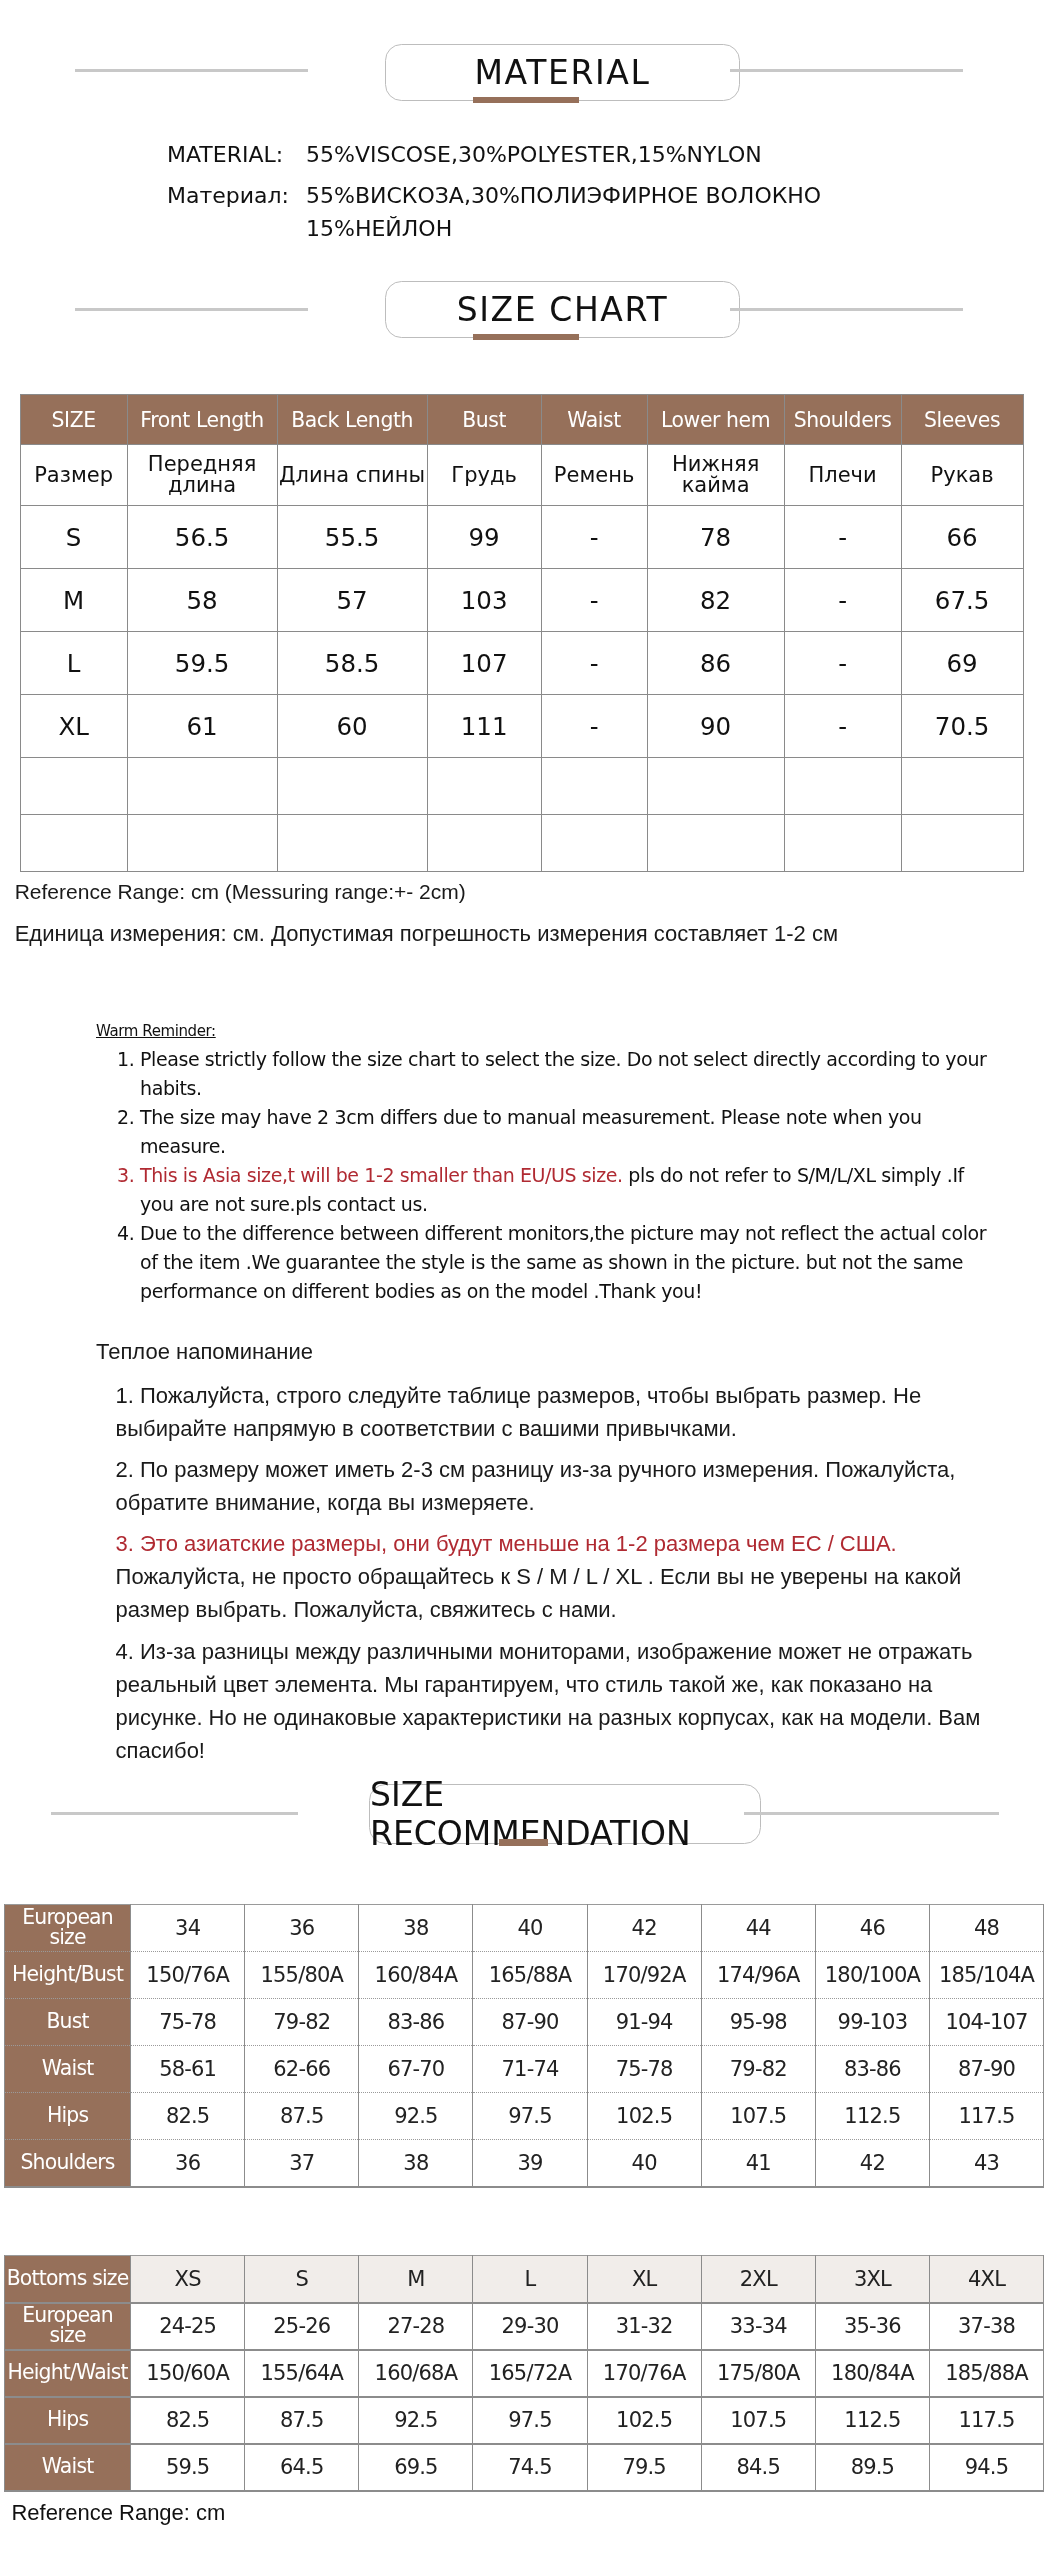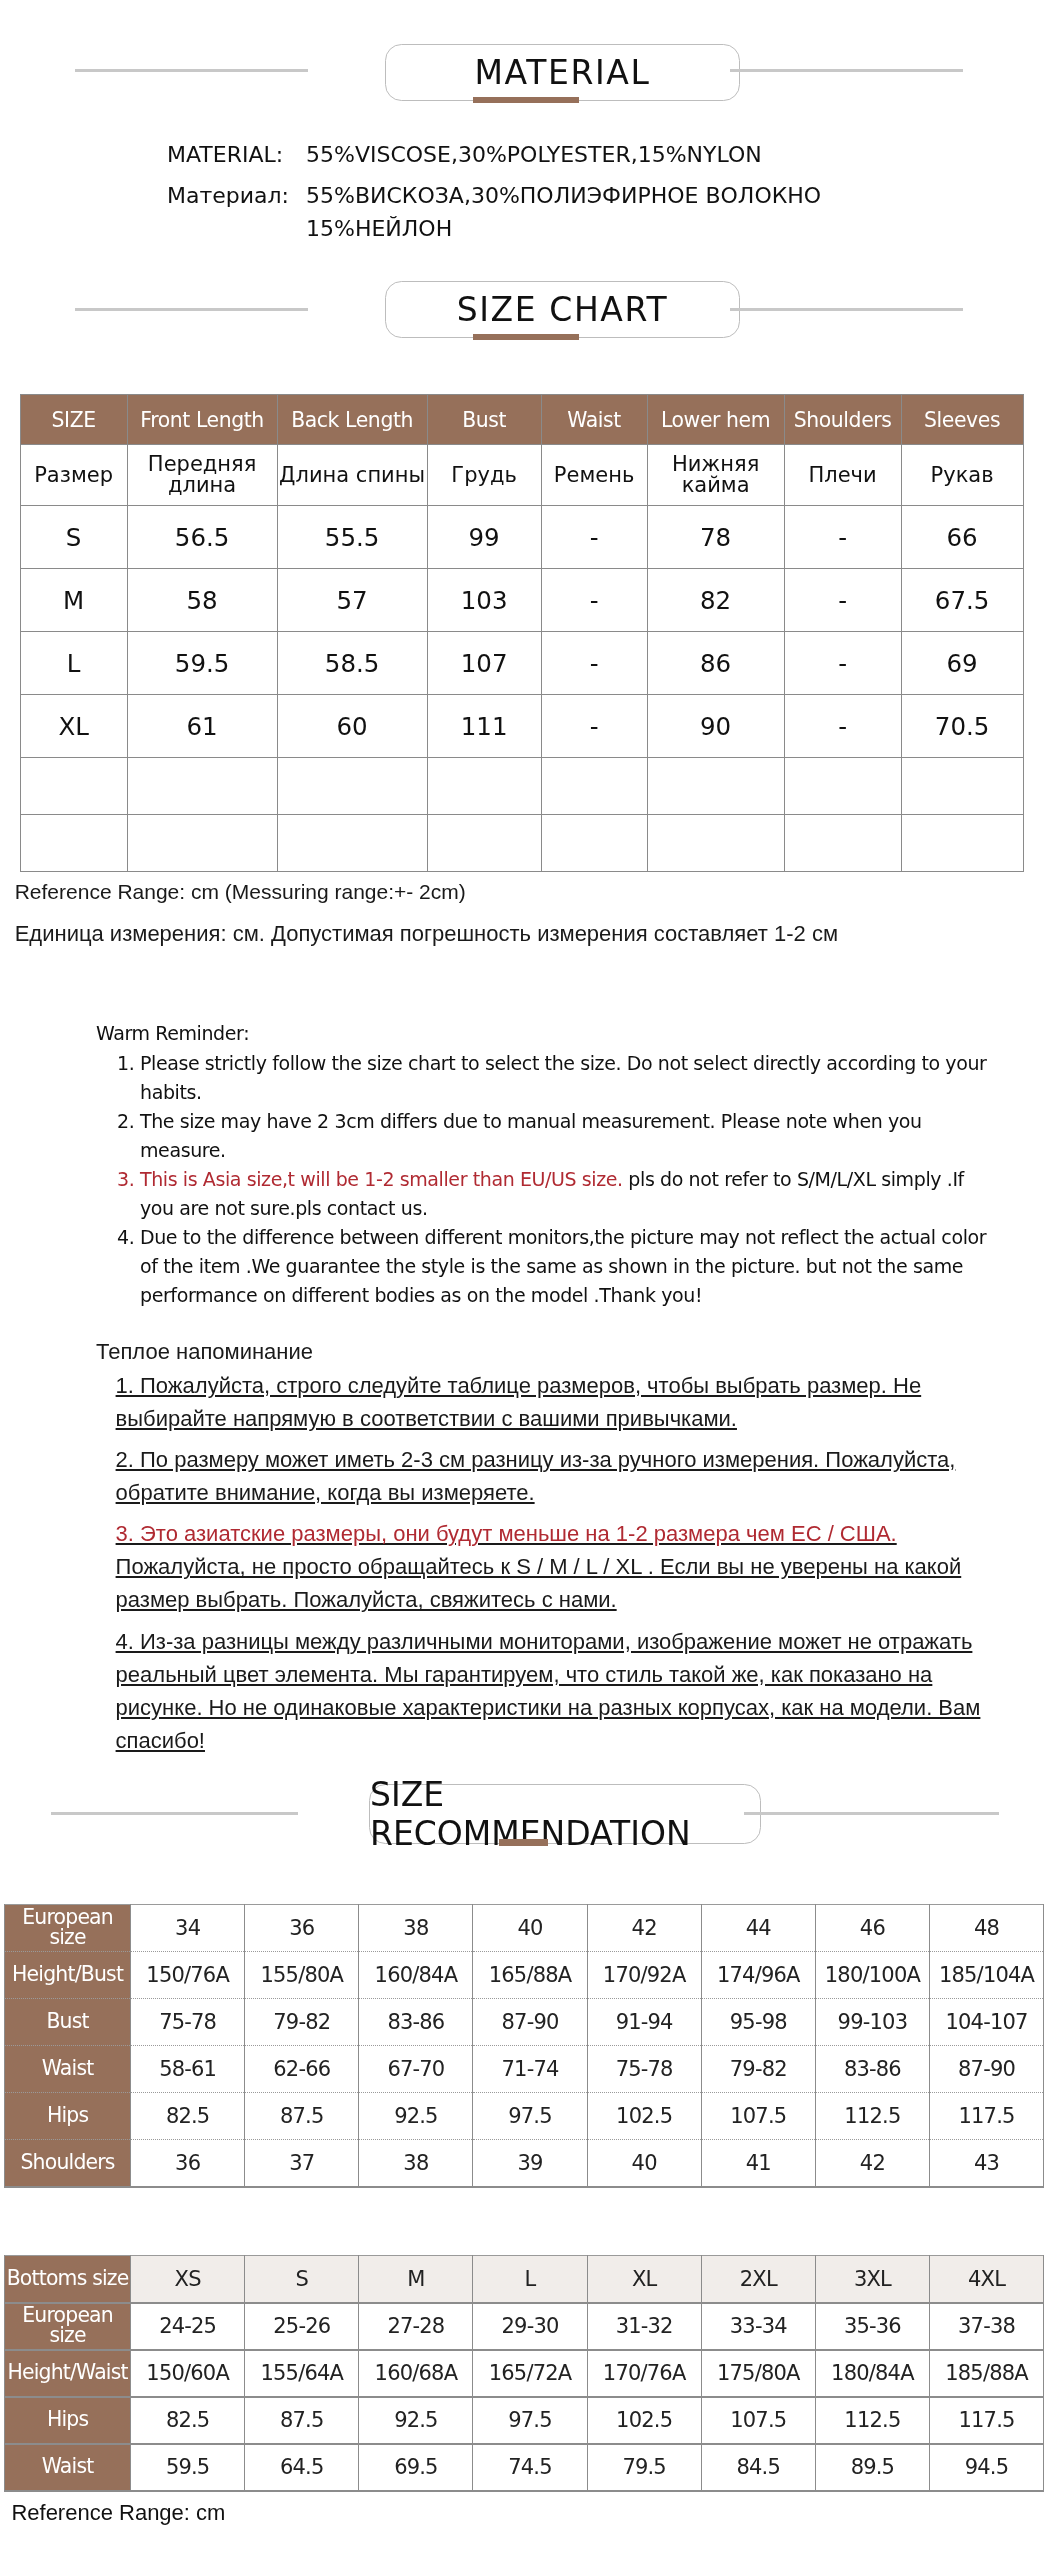--- a/index.html
+++ b/index.html
@@ -32,27 +32,27 @@
   .chart th { background: #96705a; color: #fff; font-weight: normal; font-size: 20.4px; height: 50px; letter-spacing: -0.4px; }
   .chart td.ru { font-size: 21px; height: 61px; line-height: 21px; }
   .chart td.val { font-size: 24.5px; height: 63px; }
   .chart td.empty { height: 57px; }
 
   .ref1 { position: absolute; left: 14.7px; top: 880px; font-size: 21px; font-family: "Liberation Sans", sans-serif; }
   .ref2 { position: absolute; left: 14.7px; top: 921px; font-size: 22px; font-family: "Liberation Sans", sans-serif; }
 
   
   .wr { position: absolute; left: 96px; top: 1022px; width: 899px; font-family: "DejaVu Sans", sans-serif; font-size: 19px; color: #111; letter-spacing: -0.4px; }
-  .wr .title { font-size: 19px; margin-bottom: 4.9px; }
+  .wr .title { font-size: 15px; margin-bottom: 4.9px; text-decoration: underline; }
   .wr .item { padding-left: 44px; text-indent: -23px; line-height: 29px; margin-left: 0; }
   .red { color: #b02a32; }
 
   .ru-wr { position: absolute; left: 96px; top: 1339px; width: 924px; font-family: "Liberation Sans", sans-serif; font-size: 22px; color: #1a1a1a; }
-  .ru-wr .title { font-size: 22px; margin-bottom: 4px; }
-  .ru-wr .item { padding-left: 19.6px; line-height: 33px; margin-bottom: 8.2px; text-decoration: underline; }
+  .ru-wr .title { font-size: 22px; margin-bottom: 14px; }
+  .ru-wr .item { padding-left: 19.6px; line-height: 33px; margin-bottom: 8.2px; }
 
   
   .rec { position: absolute; left: 4.1px; width: 1040px; }
   .rec td {
     border-left: 1.6px solid #8c8c8c; border-right: 1.6px solid #8c8c8c;
     border-bottom: 1.6px dotted #9a9a9a;
     text-align: center; vertical-align: middle;
     font-family: "DejaVu Sans", sans-serif; font-size: 21px; color: #222;
     height: 47px; letter-spacing: -0.8px;
   }

